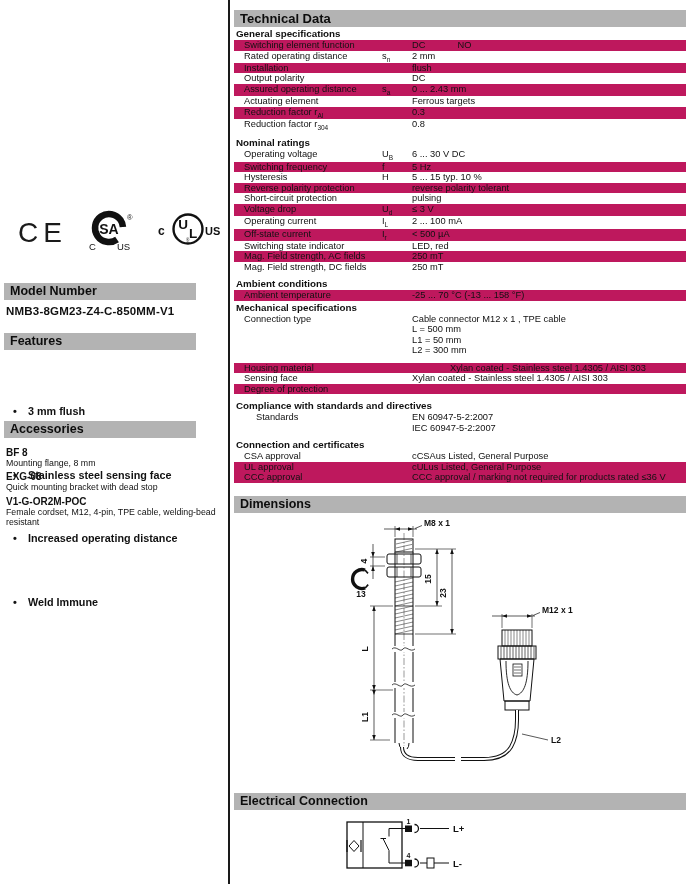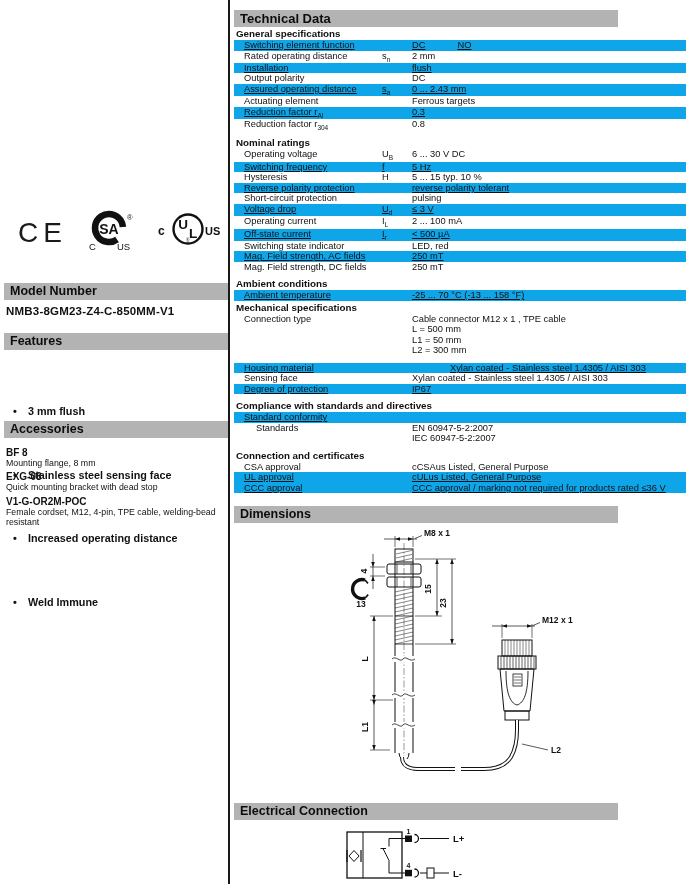--- a/index.html
+++ b/index.html
@@ -6,40 +6,40 @@
   html,body { background:#fff; }
   body { width:688px; height:884px; font-family:"Liberation Sans", sans-serif; color:#111; position:relative; overflow:hidden; }
   .page { position:absolute; inset:0; background:#fff; }
   .divider { position:absolute; left:228px; top:0; width:2px; height:884px; background:#1a1a1a; }
 
   
   .left-col { position:absolute; left:4px; top:0; width:224px; height:884px; }
   .logos { position:absolute; left:12px; top:208px; width:208px; height:46px; display:flex; align-items:center; }
   .logo { display:block; }
   .bar { background:#b3b3b3; font-weight:bold; font-size:12.5px; line-height:13px; padding:2px 6px; color:#0d0d0d; }
-  .left-bar { position:absolute; left:0; width:224px; }
+  .left-bar { position:absolute; left:0; width:192px; }
   .model-bar { top:283px; }
   .model-number { position:absolute; left:2px; top:305px; font-weight:bold; font-size:11.5px; letter-spacing:.2px;text-align:right; }
   .features-bar { top:333px; }
   .features-list { position:absolute; left:2px; top:356px; width:220px; list-style:none; }
   .features-list li { font-weight:bold; font-size:10.8px; line-height:15.5px; padding-left:22px; position:relative;margin-top:48px; }
   .features-list li::before { content:"•"; position:absolute; left:7px; font-size:11px; }
   .acc-bar { top:421px; }
   .acc-list { position:absolute; left:2px; top:443px; width:222px; }
   .acc-name { font-weight:bold; font-size:10px; line-height:11px; margin-top:3.5px; }
   .acc-desc { font-size:8.8px; line-height:10px; }
 
   
   .right-col { position:absolute; left:234px; top:0; width:452px; }
-  .right-col .bar { width:384px; }
+  .right-col .bar { width:452px; }
   .tech-bar { margin-top:10px; font-size:13px; }
   .sechead { font-weight:bold; font-size:9.8px; line-height:10px; padding:2px 0 1px 2px; }
   .sechead.sp { margin-top:5px; }
   .row { display:flex; font-size:9.3px; line-height:10.5px; }
-  .row.shade { background:#0ea5e9;text-decoration:underline; }
+  .row.shade { background:#be185d; }
   .row.gap-before { margin-top:7px;gap:19px; }
   .cl { width:148px; padding-left:10px; flex:none; }
   .cl.ind2 { padding-left:22px; width:148px; }
   .cs { width:30px; flex:none; }
   .cv { flex:1; white-space:pre-line; }
   .v2 { margin-left:32px; }
   sub { font-size:6.5px; line-height:1; }
   .dims-bar { margin-top:13px; }
   .elec-bar { margin-top:0; }
   svg text { font-family:"Liberation Sans", sans-serif; }
@@ -230,30 +230,24 @@
       <div class="cv">Xylan coated - Stainless steel 1.4305 / AISI 303</div>
     </div>
     <div class="row">
       <div class="cl">Sensing face</div>
       <div class="cs"></div>
       <div class="cv">Xylan coated - Stainless steel 1.4305 / AISI 303</div>
     </div>
     <div class="row shade">
       <div class="cl">Degree of protection</div>
       <div class="cs"></div>
-      <div class="cv">IP67</div>
     </div>
 
     
     <div class="sechead sp">Compliance with standards and directives</div>
-    <div class="row shade">
-      <div class="cl">Standard conformity</div>
-      <div class="cs"></div>
-      <div class="cv"></div>
-    </div>
     <div class="row">
       <div class="cl ind2">Standards</div>
       <div class="cs"></div>
       <div class="cv">EN 60947-5-2:2007
 IEC 60947-5-2:2007</div>
     </div>
 
     
     <div class="sechead sp">Connection and certificates</div>
     <div class="row">

